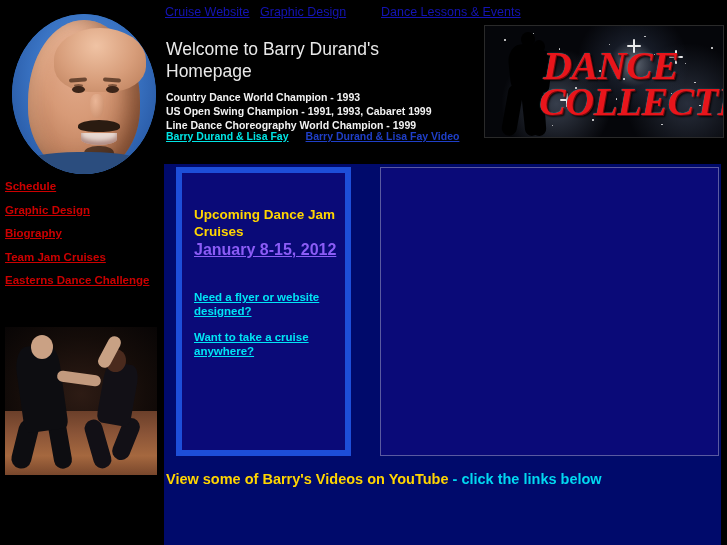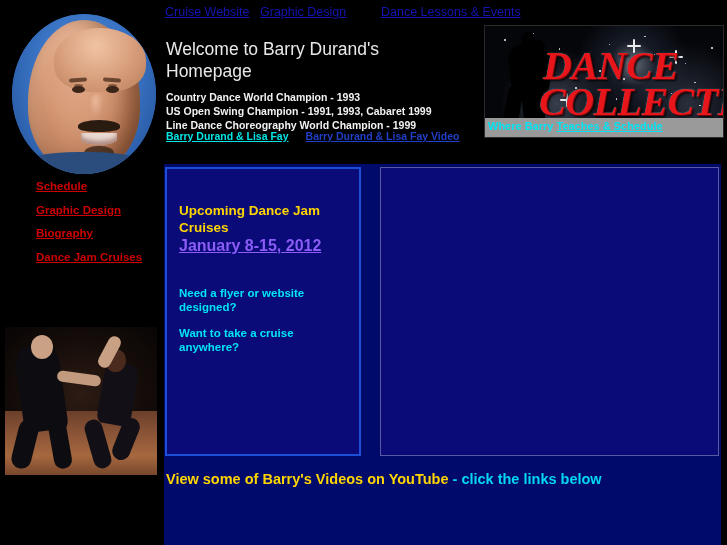--- a/index.html
+++ b/index.html
@@ -112,21 +112,20 @@
     width: 124px; height: 26px;
     border-radius: 45% 45% 0 0;
     background: #2b4d7e;
   }
 
   
   .sidenav {
     position: absolute;
     left: 5px; top: 180px;
     width: 155px;
-    margin-left: 31px;
   }
   .sidenav a {
     display: block;
     color: #cc0000;
     font-size: 11.5px;
     font-weight: bold;
     text-decoration: underline;
     line-height: 13px;
     margin-bottom: 10.5px;
     white-space: nowrap;
@@ -328,24 +327,24 @@
 
   
   .navybg {
     position: absolute;
     left: 164px; top: 164px;
     width: 557px; height: 381px;
     background: #000a6b;
   }
   .boxL {
     position: absolute;
-    left: 165px; top: 167px;
-    width: 196px; height: 289px;
+    left: 176px; top: 167px;
+    width: 175px; height: 289px;
     background: #0a0a78;
-    border: 2px solid #1d4ed8;
+    border: 6px solid #1d4ed8;
     box-sizing: border-box;
   }
   .boxR {
     position: absolute;
     left: 380px; top: 167px;
     width: 339px; height: 289px;
     background: #0a0a78;
     border: 1px solid #5a5aa0;
     box-sizing: border-box;
   }
@@ -367,20 +366,21 @@
     text-decoration: underline;
     white-space: nowrap;
   }
   .boxlink {
     position: absolute;
     left: 12px;
     width: 175px;
     font-size: 11.5px;
     font-weight: bold;
     color: #00e5f5;
+    text-decoration: underline;
     line-height: 14px;
   }
   .boxlink.a { top: 117px; }
   .boxlink.b { top: 157px; }
 
   
   .ytline {
     position: absolute;
     left: 166px; top: 471px;
     font-size: 14.5px;
@@ -430,21 +430,22 @@
       <div class="mouth"></div>
       <div class="goatee"></div>
     </div>
     <div class="shirt"></div>
   </div>
 
   <div class="sidenav">
     <a>Schedule</a>
     <a>Graphic Design</a>
     <a>Biography</a>
-    <a>Dance Jam Cruises</a>
+    <a>Team Jam Cruises</a>
+    <a>Easterns Dance Challenge</a>
   </div>
 
   <div class="dancephoto">
     <div class="backdrop"></div>
     <div class="floor"></div>
     <div class="manleg1"></div>
     <div class="manleg2"></div>
     <div class="manbody"></div>
     <div class="manhead"></div>
     <div class="womleg1"></div>
@@ -504,23 +505,20 @@
       <div class="m-torso"></div>
         <div class="m-head"></div>
       <div class="w-leg"></div>
         <div class="w-torso"></div>
         <div class="w-head"></div>
     </div>
     <div class="logo">
       <div class="w1">DANCE</div>
       <div class="w2">COLLECTIVE</div>
     </div>
-    <div class="cap">
-      <span class="ct">Where Barry </span><a>Teaches &amp; Schedule</a>
-    </div>
   </div>
 
   <div class="navybg"></div>
 
   <div class="boxL">
     <div class="jamtitle">Upcoming Dance Jam Cruises</div>
     <div class="jamdate">January 8-15, 2012</div>
     <a class="boxlink a">Need a flyer or website designed?</a>
     <a class="boxlink b">Want to take a cruise anywhere?</a>
   </div>

